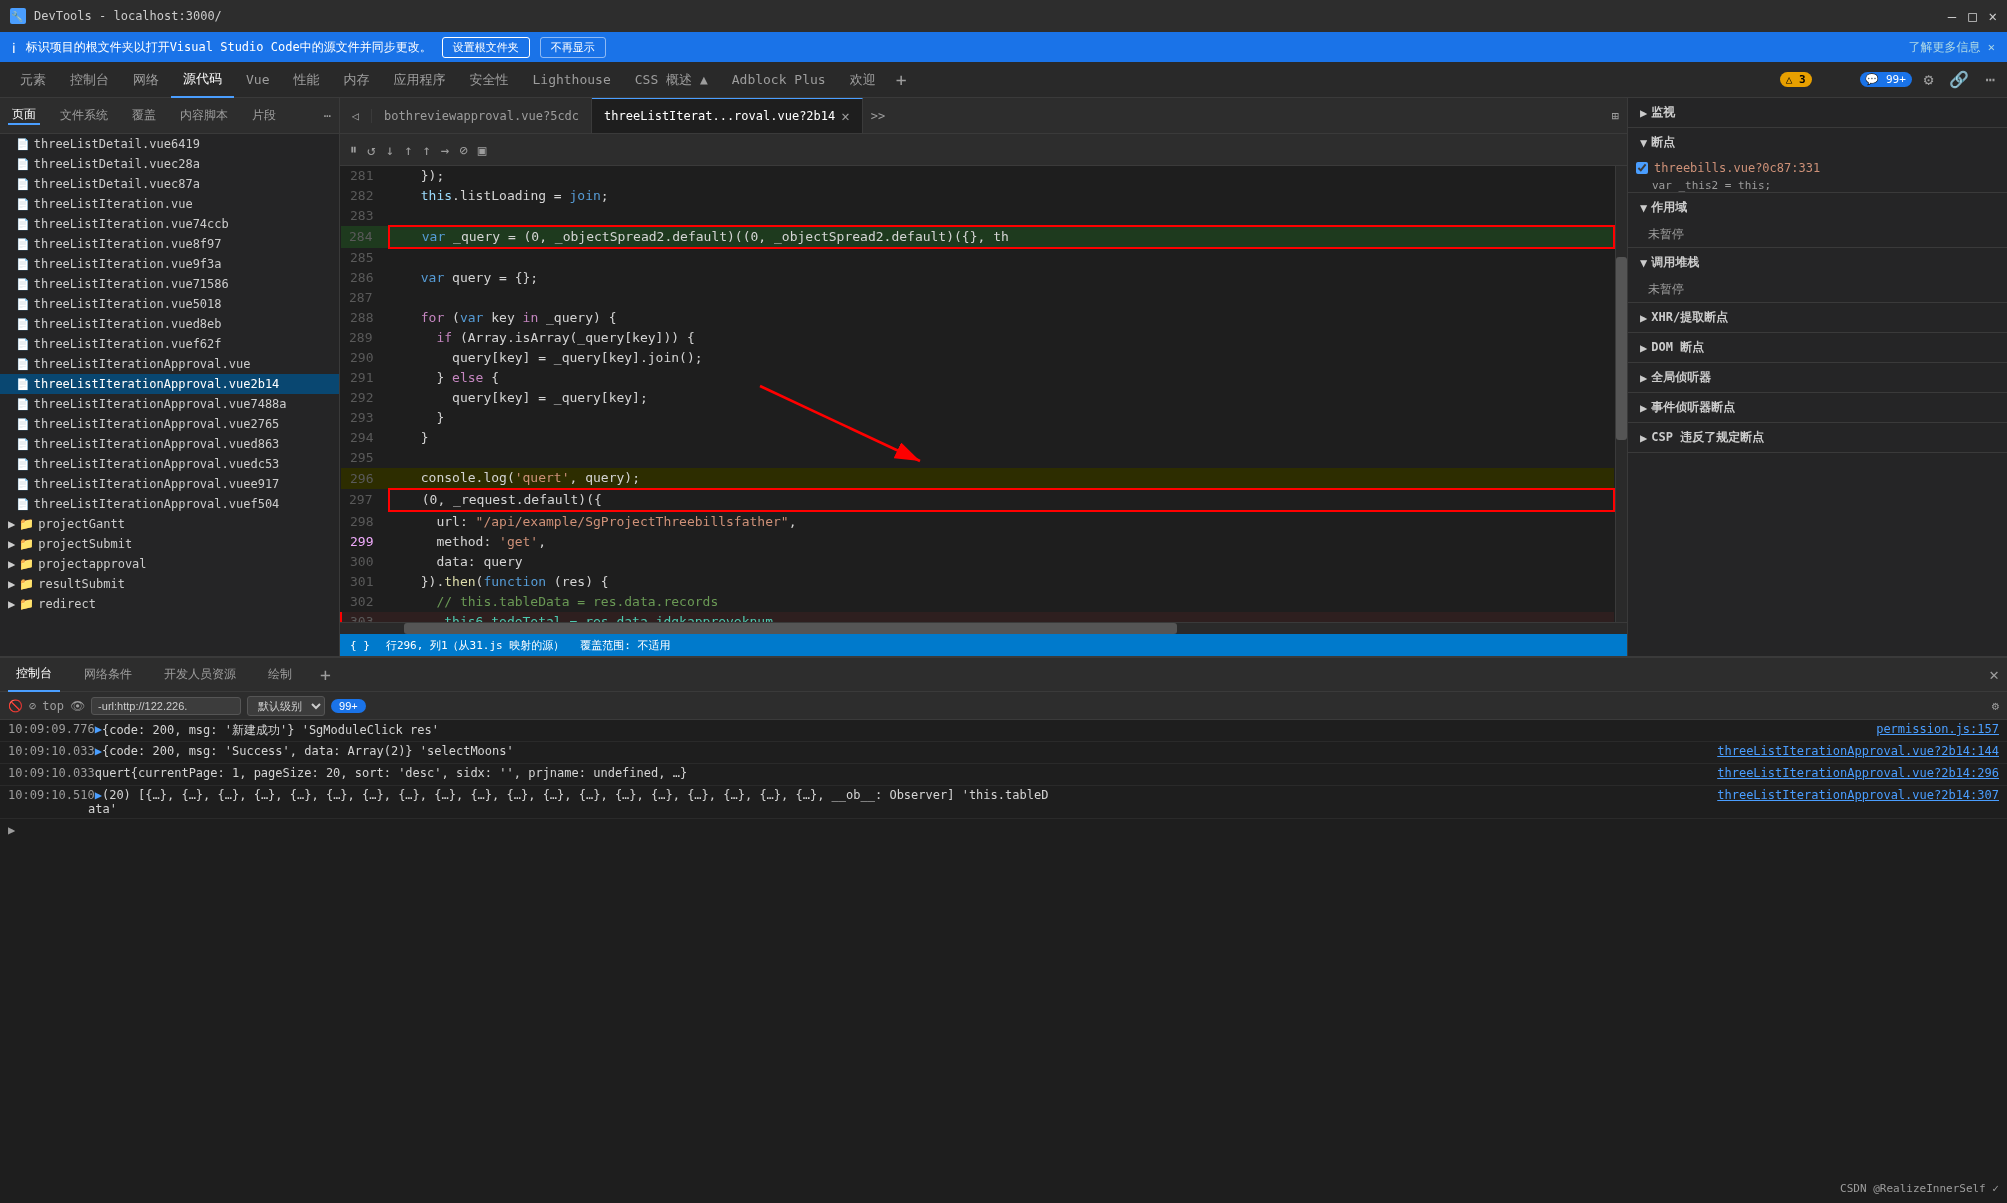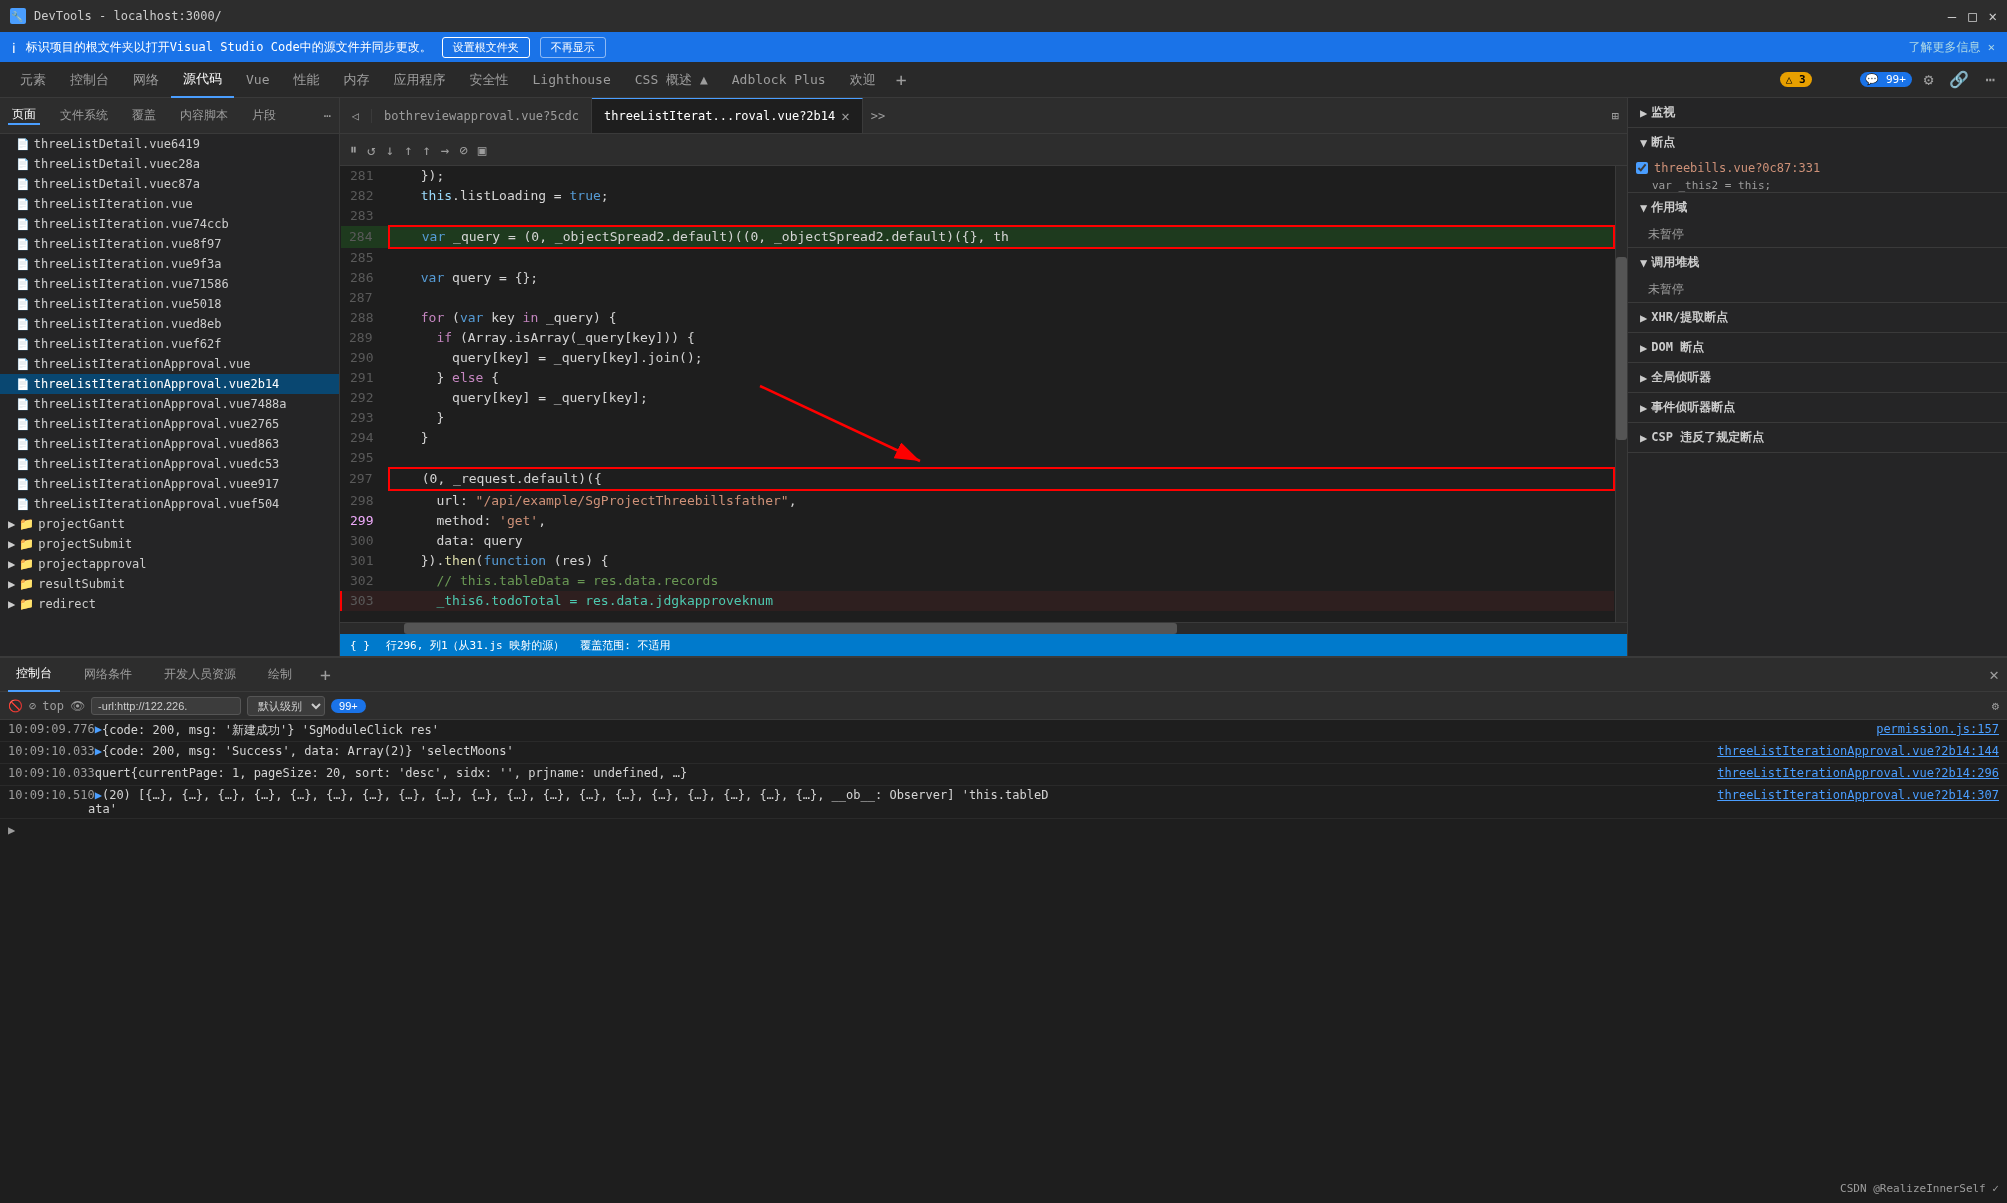--- a/index.html
+++ b/index.html
@@ -206,21 +206,21 @@
     <div class="code-container">
       <div style="flex:1;overflow:auto;font-family:Consolas,Monaco,monospace;font-size:13px;line-height:20px;background:#1e1e1e;position:relative;">
         <table style="border-collapse:collapse;min-width:100%;">
           <tbody>
             <tr>
               <td style="color:#5a5a5a;text-align:right;padding:0 16px 0 8px;user-select:none;width:40px;vertical-align:top;">281</td>
               <td style="white-space:pre;color:#d4d4d4;">    });</td>
             </tr>
             <tr>
               <td style="color:#5a5a5a;text-align:right;padding:0 16px 0 8px;user-select:none;width:40px;">282</td>
-              <td style="white-space:pre;color:#d4d4d4;">    <span style="color:#9cdcfe;">this</span>.listLoading = <span style="color:#569cd6;">true</span>;</td>
+              <td style="white-space:pre;color:#d4d4d4;">    <span style="color:#9cdcfe;">this</span>.listLoading = <span style="color:#569cd6;">join</span>;</td>
             </tr>
             <tr>
               <td style="color:#5a5a5a;text-align:right;padding:0 16px 0 8px;user-select:none;width:40px;">283</td>
               <td style="white-space:pre;color:#d4d4d4;"></td>
             </tr>
             <tr style="background:#1e3a1e;">
               <td style="color:#5a5a5a;text-align:right;padding:0 16px 0 8px;user-select:none;width:40px;">284</td>
               <td style="white-space:pre;color:#d4d4d4;border:2px solid red;">    <span style="color:#569cd6;">var</span> _query = (0, _objectSpread2.default)((0, _objectSpread2.default)({}, th</td>
             </tr>
             <tr>
@@ -259,20 +259,24 @@
               <td style="color:#5a5a5a;text-align:right;padding:0 16px 0 8px;user-select:none;width:40px;">293</td>
               <td style="white-space:pre;color:#d4d4d4;">      }</td>
             </tr>
             <tr>
               <td style="color:#5a5a5a;text-align:right;padding:0 16px 0 8px;user-select:none;width:40px;">294</td>
               <td style="white-space:pre;color:#d4d4d4;">    }</td>
             </tr>
             <tr>
               <td style="color:#5a5a5a;text-align:right;padding:0 16px 0 8px;user-select:none;width:40px;">295</td>
               <td style="white-space:pre;color:#d4d4d4;"></td>
+            </tr>
+            <tr style="background:#2d2d00;">
+              <td style="color:#5a5a5a;text-align:right;padding:0 16px 0 8px;user-select:none;width:40px;">296</td>
+              <td style="white-space:pre;color:#d4d4d4;">    console.log(<span style="color:#ce9178;">'quert'</span>, query);</td>
             </tr>
             <tr>
               <td style="color:#5a5a5a;text-align:right;padding:0 16px 0 8px;user-select:none;width:40px;">297</td>
               <td style="white-space:pre;color:#d4d4d4;border:2px solid red;">    (0, _request.default)({</td>
             </tr>
             <tr>
               <td style="color:#5a5a5a;text-align:right;padding:0 16px 0 8px;user-select:none;width:40px;">298</td>
               <td style="white-space:pre;color:#d4d4d4;">      url: <span style="color:#ce9178;">"/api/example/SgProjectThreebillsfather"</span>,</td>
             </tr>
             <tr>

